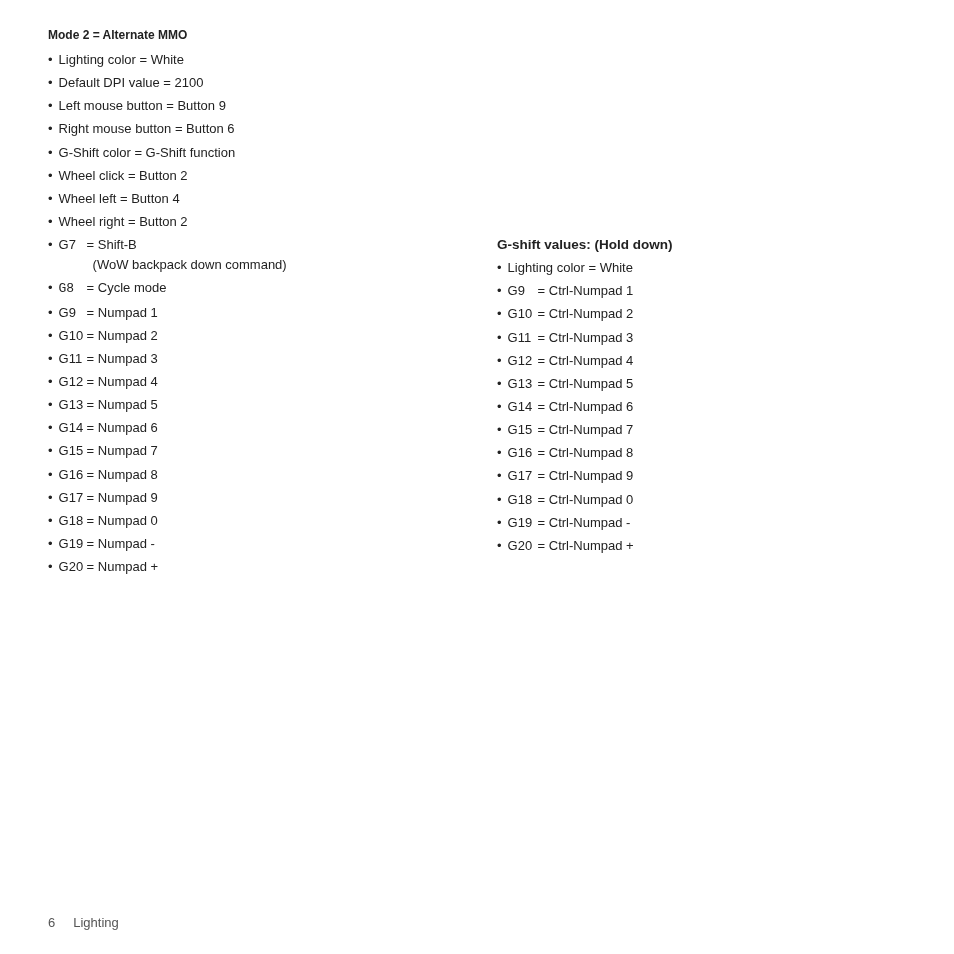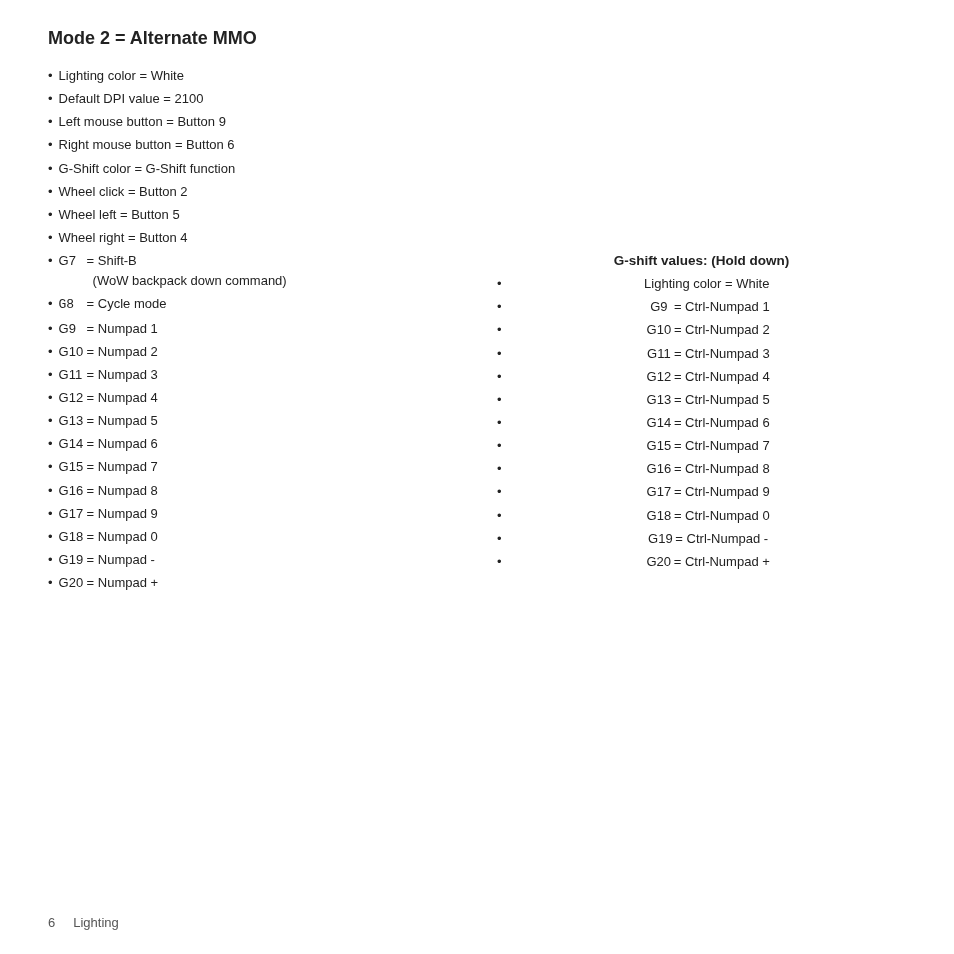--- a/index.html
+++ b/index.html
@@ -19,38 +19,37 @@
       overflow: hidden;
     }
 
     .page-content {
       padding: 28px 48px 30px 48px;
       position: relative;
     }
 
     .mode-title {
       font-weight: bold;
-      font-size: 18px;
-      margin-bottom: 17px;
+      font-size: 12px;
+      margin-bottom: 8px;
     }
 
     .two-column {
       display: flex;
       gap: 0;
     }
 
     .left-column {
       width: 50%;
       padding-right: 20px;
     }
 
     .right-column {
       width: 50%;
       padding-left: 20px;
-      text-align: center;
     }
 
     .bullet-list {
       list-style: none;
       padding: 0;
       margin: 0;
     }
 
     .bullet-list li {
       display: flex;
@@ -128,25 +127,25 @@
       <li>
         <span class="bullet">•</span>
         <span class="item-text">G-Shift color = G-Shift function</span>
       </li>
       <li>
         <span class="bullet">•</span>
         <span class="item-text">Wheel click = Button 2</span>
       </li>
       <li>
         <span class="bullet">•</span>
-        <span class="item-text">Wheel left = Button 5</span>
-      </li>
-      <li>
-        <span class="bullet">•</span>
-        <span class="item-text">Wheel right = Button 4</span>
+        <span class="item-text">Wheel left = Button 4</span>
+      </li>
+      <li>
+        <span class="bullet">•</span>
+        <span class="item-text">Wheel right = Button 2</span>
       </li>
     </ul>
 
   <div class="two-column">
     <div class="left-column">
       <ul class="bullet-list" id="left-list">
           <li style="align-items: flex-start;">
             <span class="bullet">•</span>
             <span class="item-text"><span style="display:inline-block;width:28px;font-weight:normal">G7</span>=  Shift-B<br><span style="margin-left:34px;">(WoW backpack down command)</span></span>
           </li>

